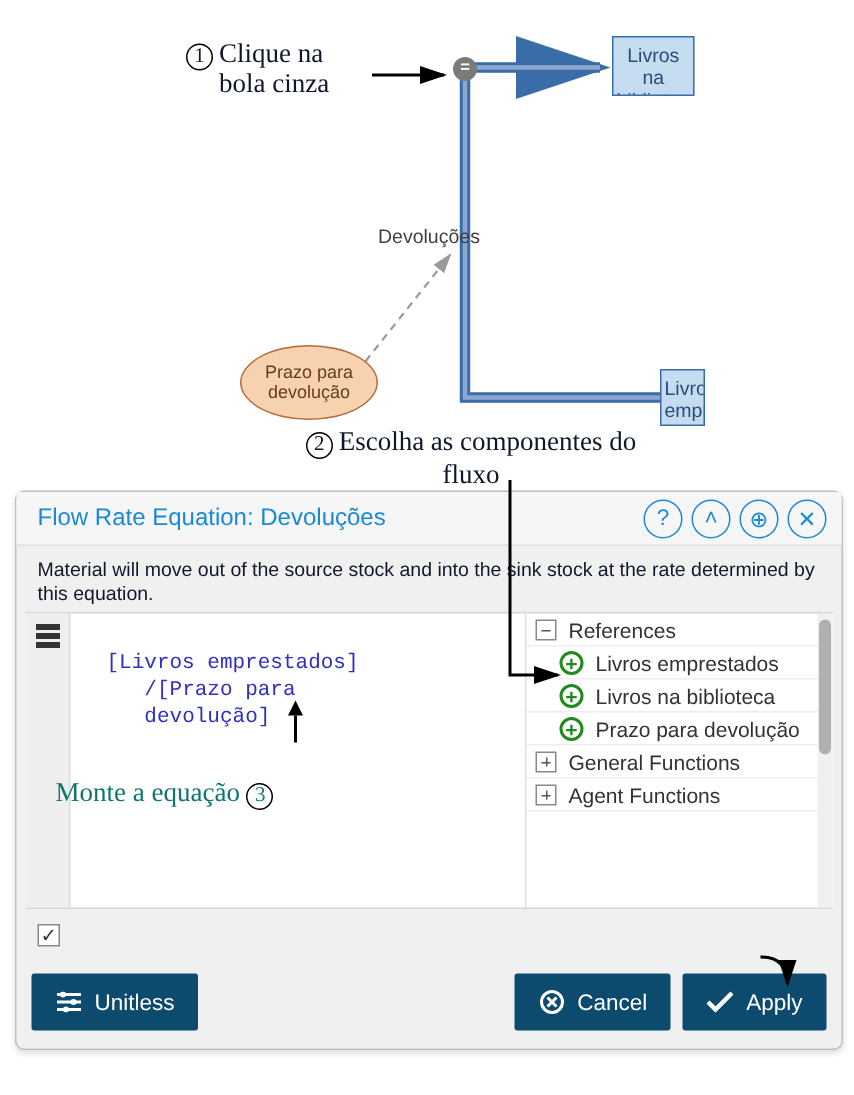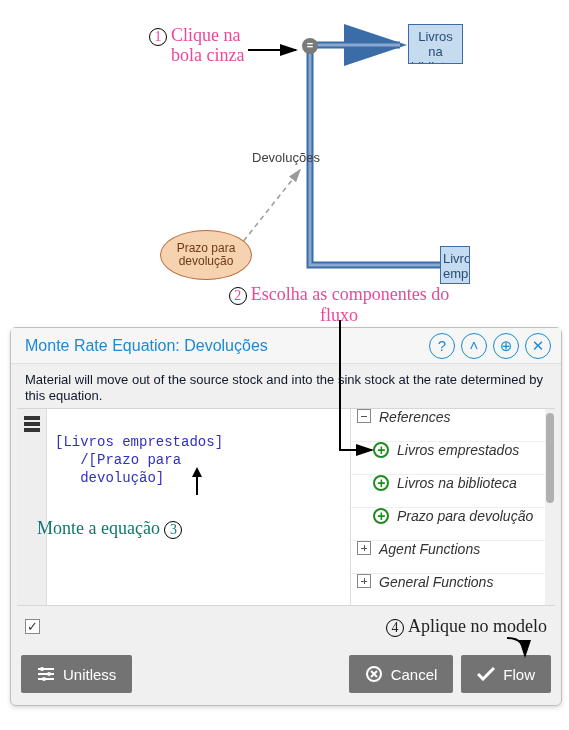--- a/index.html
+++ b/index.html
@@ -45,23 +45,22 @@
   }
   .flow-label {
     position: absolute;
     color: #404040;
     font-size: 13px;
   }
   .annotation {
     position: absolute;
     font-family: "Times New Roman", serif;
     font-size: 18px;
-    color: #ec4899;
+    color: #0f172a;
     line-height: 20px;
-    margin-left: 25px;
   }
   .circled {
     display: inline-block;
     border: 1px solid #000;
     border-radius: 50%;
     width: 18px;
     height: 18px;
     line-height: 16px;
     text-align: center;
     font-size: 14px;
@@ -146,43 +145,43 @@
     border-right: 1px solid #ddd;
     display: flex;
     flex-direction: column;
     align-items: center;
     padding-top: 6px;
     color: #333;
   }
   .burger .bar { width: 16px; height: 4px; background: #333; margin: 1px 0; }
   .editor {
     flex: 1.05;
-    padding: 6px 8px;
+    padding: 6px 24px;
     font-family: "Courier New", monospace;
     font-size: 14px;
     color: #3030c0;
     white-space: pre;
     line-height: 18px;
     position: relative;
   }
   .refs {
     width: 205px;
     border-left: 1px solid #ddd;
     overflow: hidden;
     position: relative;
   }
   .refs .row {
-    height: 33px;
-    display: flex;
+    height: 22px;
+    display: flex;
+    align-items: center;
     padding: 0 6px;
     font-size: 14px;
     color: #333;
     border-bottom: 1px solid #eee;
     cursor: pointer;
-    font-style: italic;
   }
   .refs .row .exp {
     width: 14px; height: 14px; border: 1px solid #888; margin-right: 8px;
     position: relative; flex-shrink: 0;
   }
   .refs .row .exp::before, .refs .row .exp::after {
     content: ""; position: absolute; background: #555;
   }
   .refs .row .exp::before { left: 3px; right: 3px; top: 6px; height: 1px; }
   .refs .row .exp.plus::after { top: 3px; bottom: 3px; left: 6px; width: 1px; }
@@ -219,21 +218,21 @@
     display: flex;
     padding: 8px 10px 12px 10px;
     gap: 8px;
   }
   .btn {
     height: 38px;
     display: inline-flex;
     align-items: center;
     justify-content: center;
     gap: 8px;
-    background: #737373;
+    background: #0c4a6e;
     color: #fff;
     font-size: 15px;
     padding: 0 16px;
     border-radius: 2px;
     cursor: pointer;
   }
   .btn .bicon { width: 18px; height: 18px; display: inline-flex; align-items: center; justify-content: center; }
   .spacer { flex: 1; }
 
   .annot-editor {
@@ -309,21 +308,21 @@
   <defs>
     <marker id="blackArrow2" markerWidth="10" markerHeight="8" refX="8" refY="3" orient="auto">
       <path d="M0,0 L9,3 L0,6 Z" fill="#000"></path>
     </marker>
   </defs>
   <path d="M 340 320 L 340 450 L 372 450" fill="none" stroke="#000" stroke-width="2" marker-end="url(#blackArrow2)"></path>
 </svg>
 
 <div class="dialog">
   <div class="dlg-header">
-    <div class="dlg-title">Monte Rate Equation: Devoluções</div>
+    <div class="dlg-title">Flow Rate Equation: Devoluções</div>
     <div class="hicon">?</div>
     <div class="hicon">˄</div>
     <div class="hicon">⊕</div>
     <div class="hicon">✕</div>
   </div>
   <div class="dlg-desc">Material will move out of the source stock and into the sink stock at the rate determined by this equation.</div>
 
   <div class="dlg-body">
     <div class="burger">
       <div class="bar"></div>
@@ -351,38 +350,35 @@
       <div class="row">
         <span class="add">+</span>
         <span>Livros na biblioteca</span>
       </div>
       <div class="row">
         <span class="add">+</span>
         <span>Prazo para devolução</span>
       </div>
       <div class="row">
         <span class="exp plus"></span>
+        <span>General Functions</span>
+      </div>
+      <div class="row">
+        <span class="exp plus"></span>
         <span>Agent Functions</span>
-      </div>
-      <div class="row">
-        <span class="exp plus"></span>
-        <span>General Functions</span>
       </div>
       <div class="scrollbar">
         <div class="thumb"></div>
       </div>
     </div>
   </div>
 
   <div class="dlg-footer1">
     <span class="chk">✓</span>
     <span style="flex:1"></span>
-    <span style="font-family:'Times New Roman',serif;font-size:18px;">
-      <span class="circled">4</span><span>Aplique no modelo</span>
-    </span>
     <svg style="position:absolute;right:26px;top:30px;width:30px;height:26px">
       <defs>
           <marker id="ba4" markerWidth="10" markerHeight="8" refX="8" refY="3" orient="auto">
             <path d="M0,0 L9,3 L0,6 Z" fill="#000"></path>
           </marker>
         </defs>
       <path d="M 2 2 Q 20 2 20 20" fill="none" stroke="#000" stroke-width="2" marker-end="url(#ba4)"></path>
     </svg>
   </div>
 
@@ -413,16 +409,16 @@
           </svg>
       </span>
       <span>Cancel</span>
     </div>
     <div class="btn">
       <span class="bicon">
         <svg width="18" height="14" viewBox="0 0 18 14">
             <path d="M1,7 L6,12 L17,1" fill="none" stroke="#fff" stroke-width="3"></path>
           </svg>
       </span>
-      <span>Flow</span>
+      <span>Apply</span>
     </div>
   </div>
 </div>
 
 </body></html>

